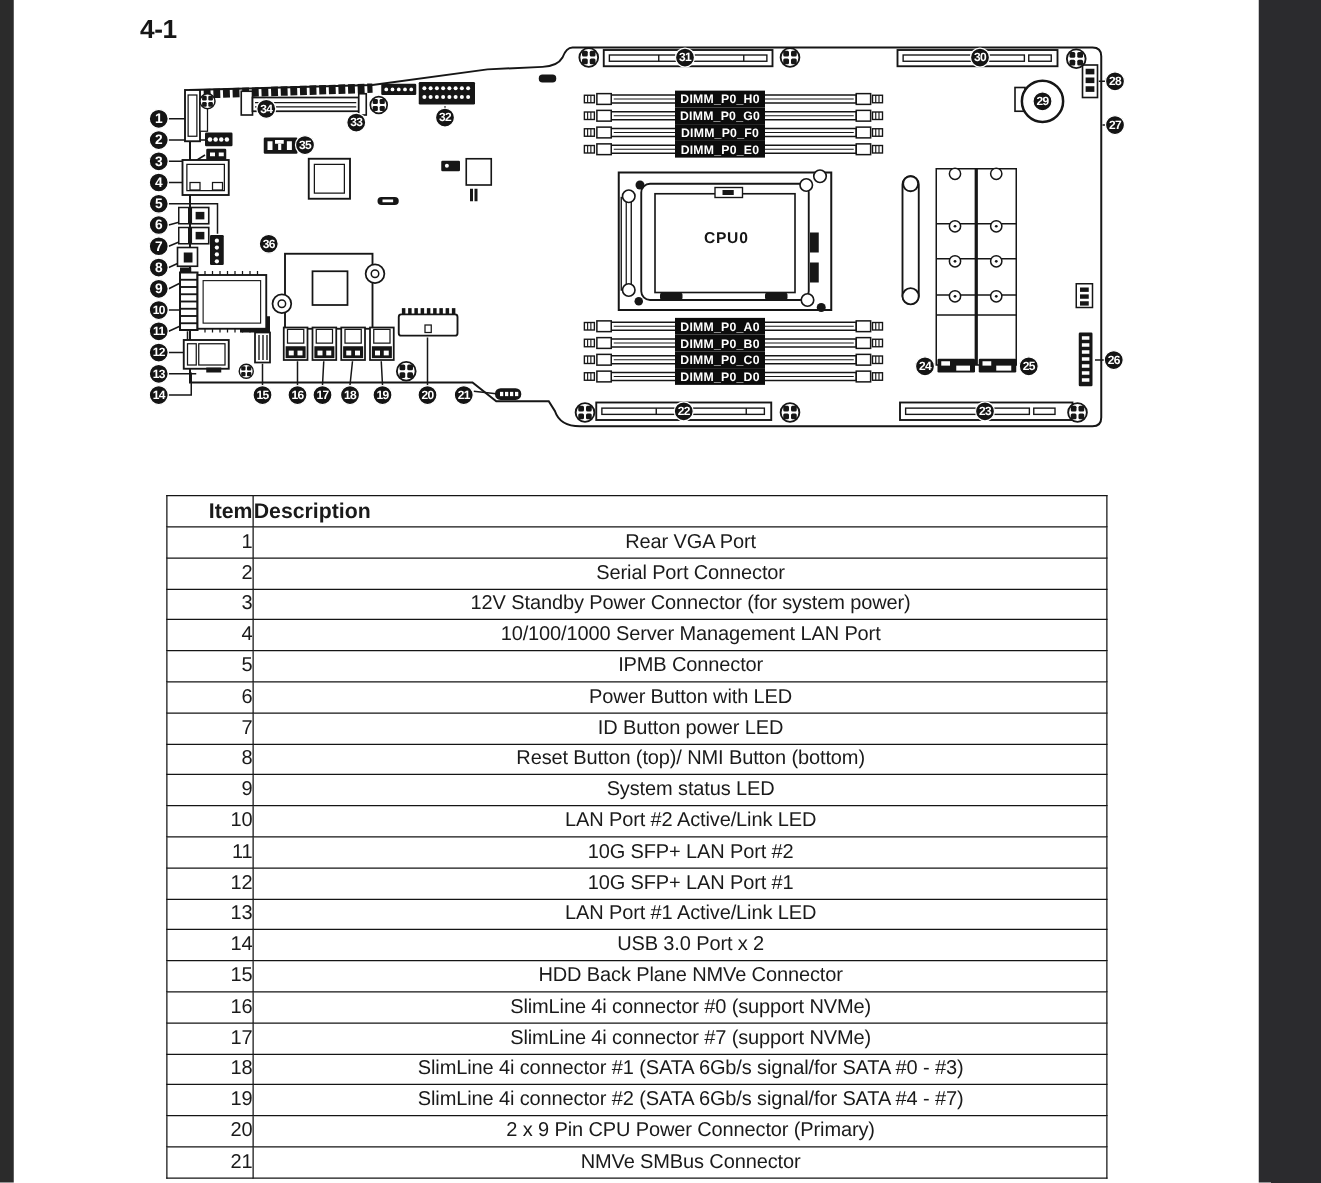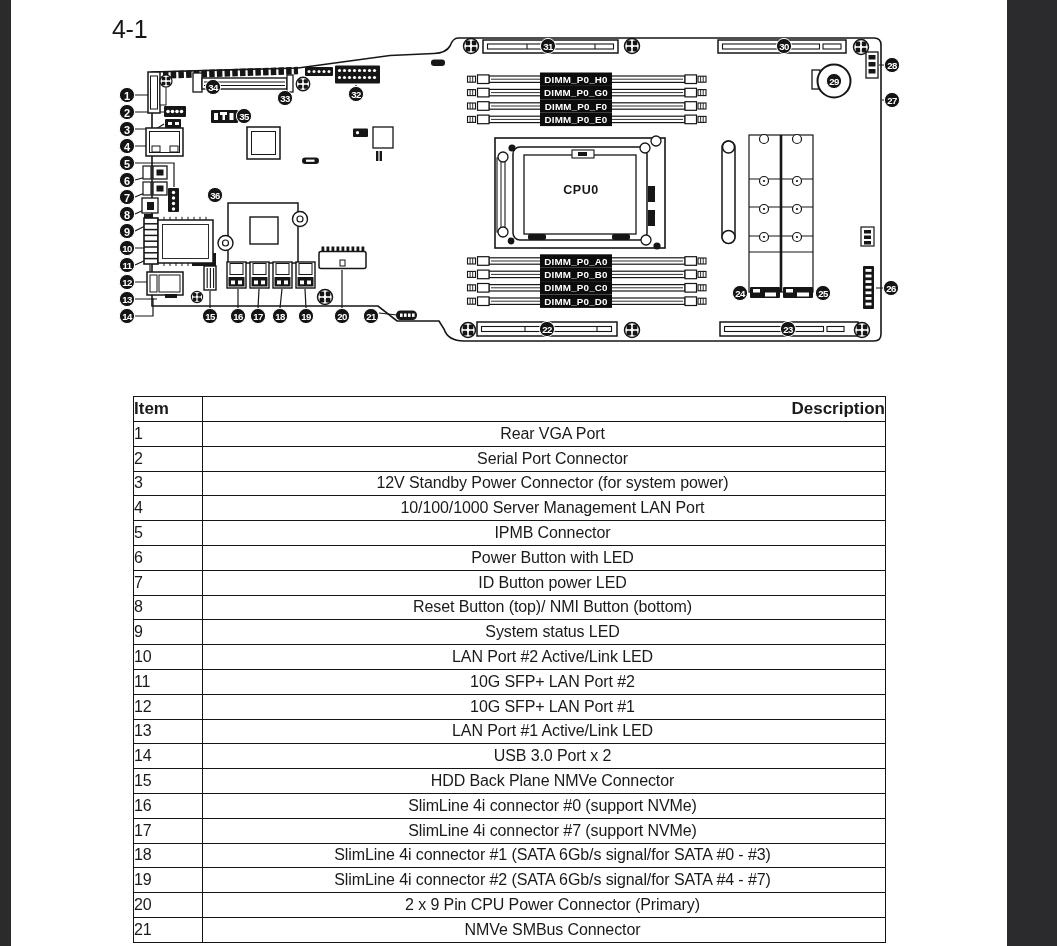--- a/index.html
+++ b/index.html
@@ -7,21 +7,21 @@
     width:1057px;height:946px;overflow:hidden;position:relative;
     background:#ffffff;color:#161616;
     font-family:"Liberation Sans",sans-serif;
   }
   .side-bar{position:absolute;top:0;height:946px}
   .side-bar.left{left:0;width:11px;background:#2b2b2b}
   .side-bar.right{left:1007px;width:50px;background:#2b2b2e}
 
   .page-title{
     position:absolute;left:112px;top:-2px;display:flex;
-    font-size:25px;font-weight:normal;letter-spacing:-0.3px;white-space:nowrap;
+    font-size:21px;font-weight:bold;letter-spacing:-0.3px;white-space:nowrap;
   }
   .page-title .sec-num{width:73px}
 
   svg.board{position:absolute;left:0;top:0;width:1007px;height:372px}
 
   
   .ln{stroke:#161616;fill:none}
   .fw{fill:#ffffff;stroke:#161616}
   .fb{fill:#161616;stroke:none}
   .dimm-text{fill:#ffffff;font-weight:bold;font-size:9.8px;letter-spacing:.2px;text-anchor:middle;font-family:"Liberation Sans",sans-serif}
@@ -29,23 +29,23 @@
   .co-circle{fill:#141414;stroke:#ffffff;stroke-width:1}
   .co-num{fill:#ffffff;font-weight:bold;font-size:11px;text-anchor:middle;dominant-baseline:central;font-family:"Liberation Sans",sans-serif}
   .co-num2{font-size:9.6px;letter-spacing:-0.5px}
 
   table.desc-table{
     position:absolute;left:133px;top:396px;width:753px;
     border-collapse:collapse;table-layout:fixed;
     font-size:16px;color:#1a1a1a;
   }
   .desc-table th,.desc-table td{border:1.6px solid #141414;overflow:hidden;white-space:nowrap}
-  .desc-table th{height:24px;padding:0;font-size:17px;font-weight:bold;text-align:right}
+  .desc-table th{height:24px;padding:0;font-size:17px;font-weight:bold;text-align:left}
   .desc-table td{height:23.8px;padding:0;letter-spacing:-0.1px}
-  .desc-table .c-item{width:68px;text-align:left}
+  .desc-table .c-item{width:68px;text-align:right}
   .desc-table .c-desc{text-align:center;padding-left:17px}
 </style>
 </head>
 <body>
 
 <div class="side-bar left"></div>
 <div class="side-bar right"></div>
 
 <h1 class="page-title">
   <span class="sec-num">4-1</span>

